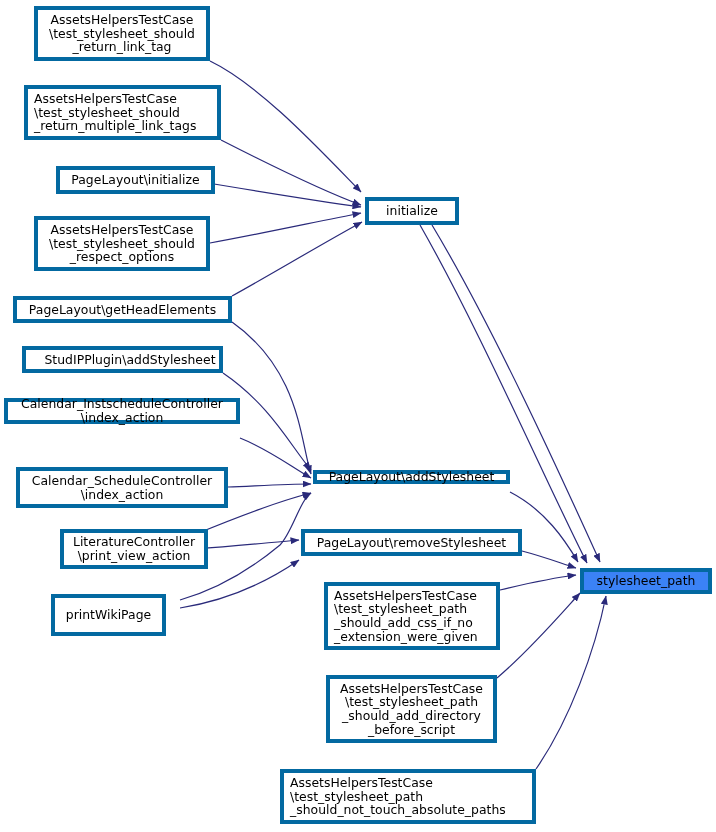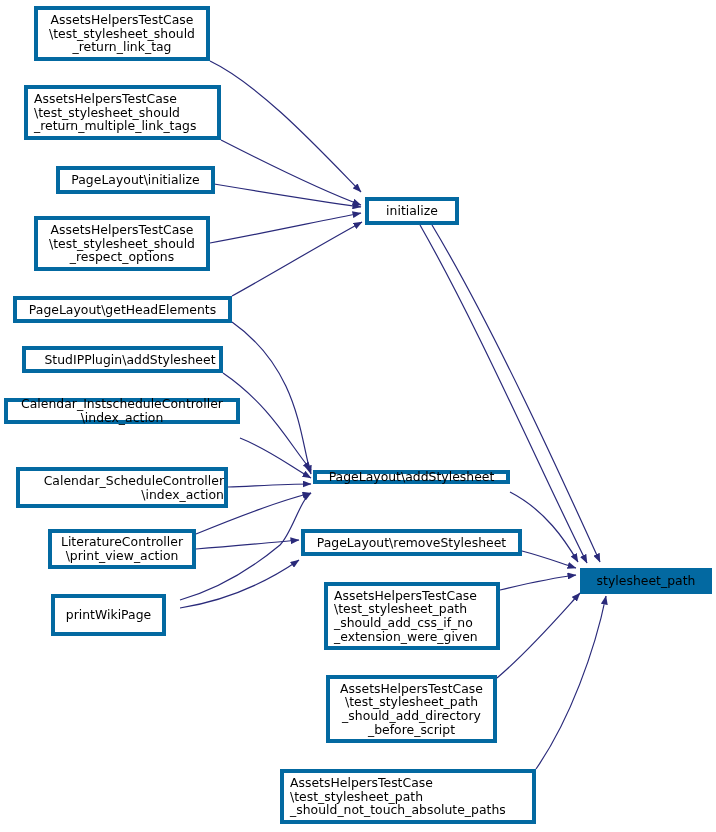--- a/index.html
+++ b/index.html
@@ -33,21 +33,21 @@
     align-items: center;
     justify-content: center;
     text-align: center;
     font-size: 12.4px;
     line-height: 13.6px;
     letter-spacing: 0.02px;
     white-space: pre-line;
     z-index: 2;
   }
   .node.highlight {
-    background: #0369a1;
+    background: #3b82f6;
   }
   .node.align-left {
     justify-content: flex-start;
     text-align: left;
     padding-left: 6px;
   }
   .node-label {
     display: block;
     width: 100%;
     white-space: pre-line;
@@ -96,23 +96,23 @@
 \test_stylesheet_should
 _return_multiple_link_tags</span></div>
       <div class="node" style="left: 43px; top: 166px; width: 159px; height: 28px; margin-left: 13px;"><span class="node-label">PageLayout\initialize</span></div>
       <div class="node" style="left: 34px; top: 216px; width: 176px; height: 55px;"><span class="node-label">AssetsHelpersTestCase
 \test_stylesheet_should
 _respect_options</span></div>
       <div class="node" style="left: 13px; top: 296px; width: 219px; height: 27px; align-items: center;"><span class="node-label">PageLayout\getHeadElements</span></div>
       <div class="node" style="left: 22px; top: 346px; width: 201px; height: 27px; padding-left: 15px;"><span class="node-label">StudIPPlugin\addStylesheet</span></div>
       <div class="node" style="left: 4px; top: 398px; width: 236px; height: 26px;"><span class="node-label">Calendar_InstscheduleController
 \index_action</span></div>
-      <div class="node" style="left: 16px; top: 467px; width: 212px; height: 41px; text-align: right;"><span class="node-label">Calendar_ScheduleController
+      <div class="node" style="left: 16px; top: 467px; width: 212px; height: 41px;"><span class="node-label">Calendar_ScheduleController
 \index_action</span></div>
-      <div class="node" style="left: 48px; top: 529px; width: 148px; height: 40px; justify-content: center;"><span class="node-label">LiteratureController
+      <div class="node" style="left: 60px; top: 529px; width: 148px; height: 40px; justify-content: center;"><span class="node-label">LiteratureController
 \print_view_action</span></div>
       <div class="node" style="left: 51px; top: 594px; width: 115px; height: 42px; justify-content: flex-end;"><span class="node-label">printWikiPage</span></div>
       <div class="node" style="left: 365px; top: 197px; width: 94px; height: 28px;"><span class="node-label">initialize</span></div>
       <div class="node" style="left: 313px; top: 470px; width: 197px; height: 14px;"><span class="node-label">PageLayout\addStylesheet</span></div>
       <div class="node" style="left: 301px; top: 529px; width: 221px; height: 27px;"><span class="node-label">PageLayout\removeStylesheet</span></div>
       <div class="node align-left" style="left: 324px; top: 582px; width: 176px; height: 68px;"><span class="node-label">AssetsHelpersTestCase
 \test_stylesheet_path
 _should_add_css_if_no
 _extension_were_given</span></div>
       <div class="node" style="left: 326px; top: 675px; width: 171px; height: 68px;"><span class="node-label">AssetsHelpersTestCase

